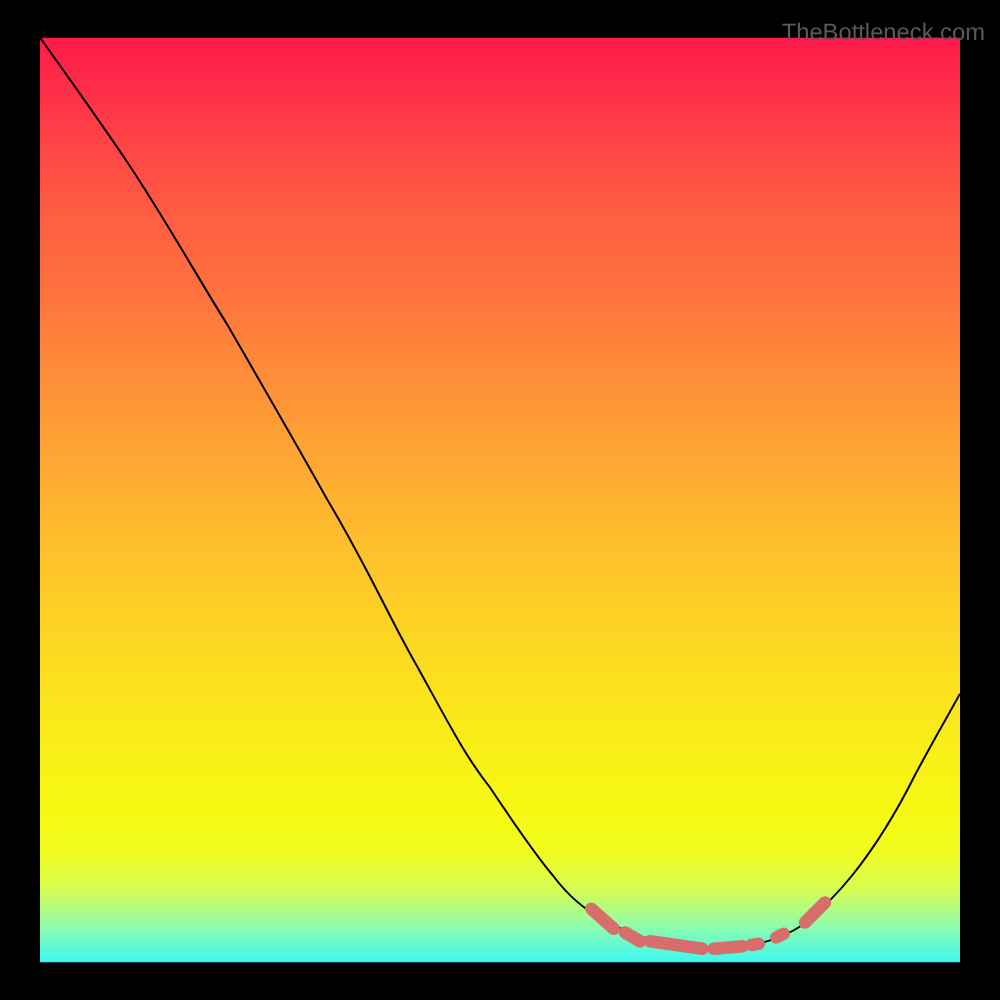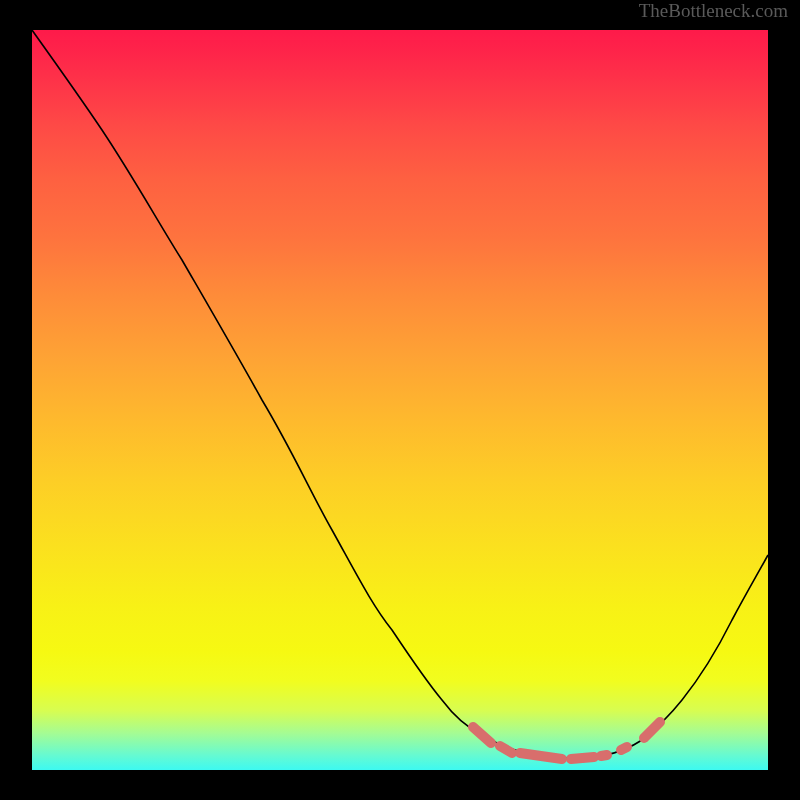--- a/index.html
+++ b/index.html
@@ -6,27 +6,26 @@
   body {
     width: 800px;
     height: 800px;
     background: #000000;
     font-family: Arial, Helvetica, sans-serif;
     position: relative;
     overflow: hidden;
   }
   .watermark {
     position: absolute;
-    top: 0;
+    top: 16px;
     right: 12px;
     color: #5a5a5a;
     font-size: 19px;
     font-weight: 500;
     z-index: 10;
-    font-family: Liberation Serif, serif;
   }
   .plot-area {
     position: absolute;
     left: 32px;
     top: 30px;
     width: 736px;
     height: 740px;
     overflow: hidden;
   }
   .gradient-bg {

